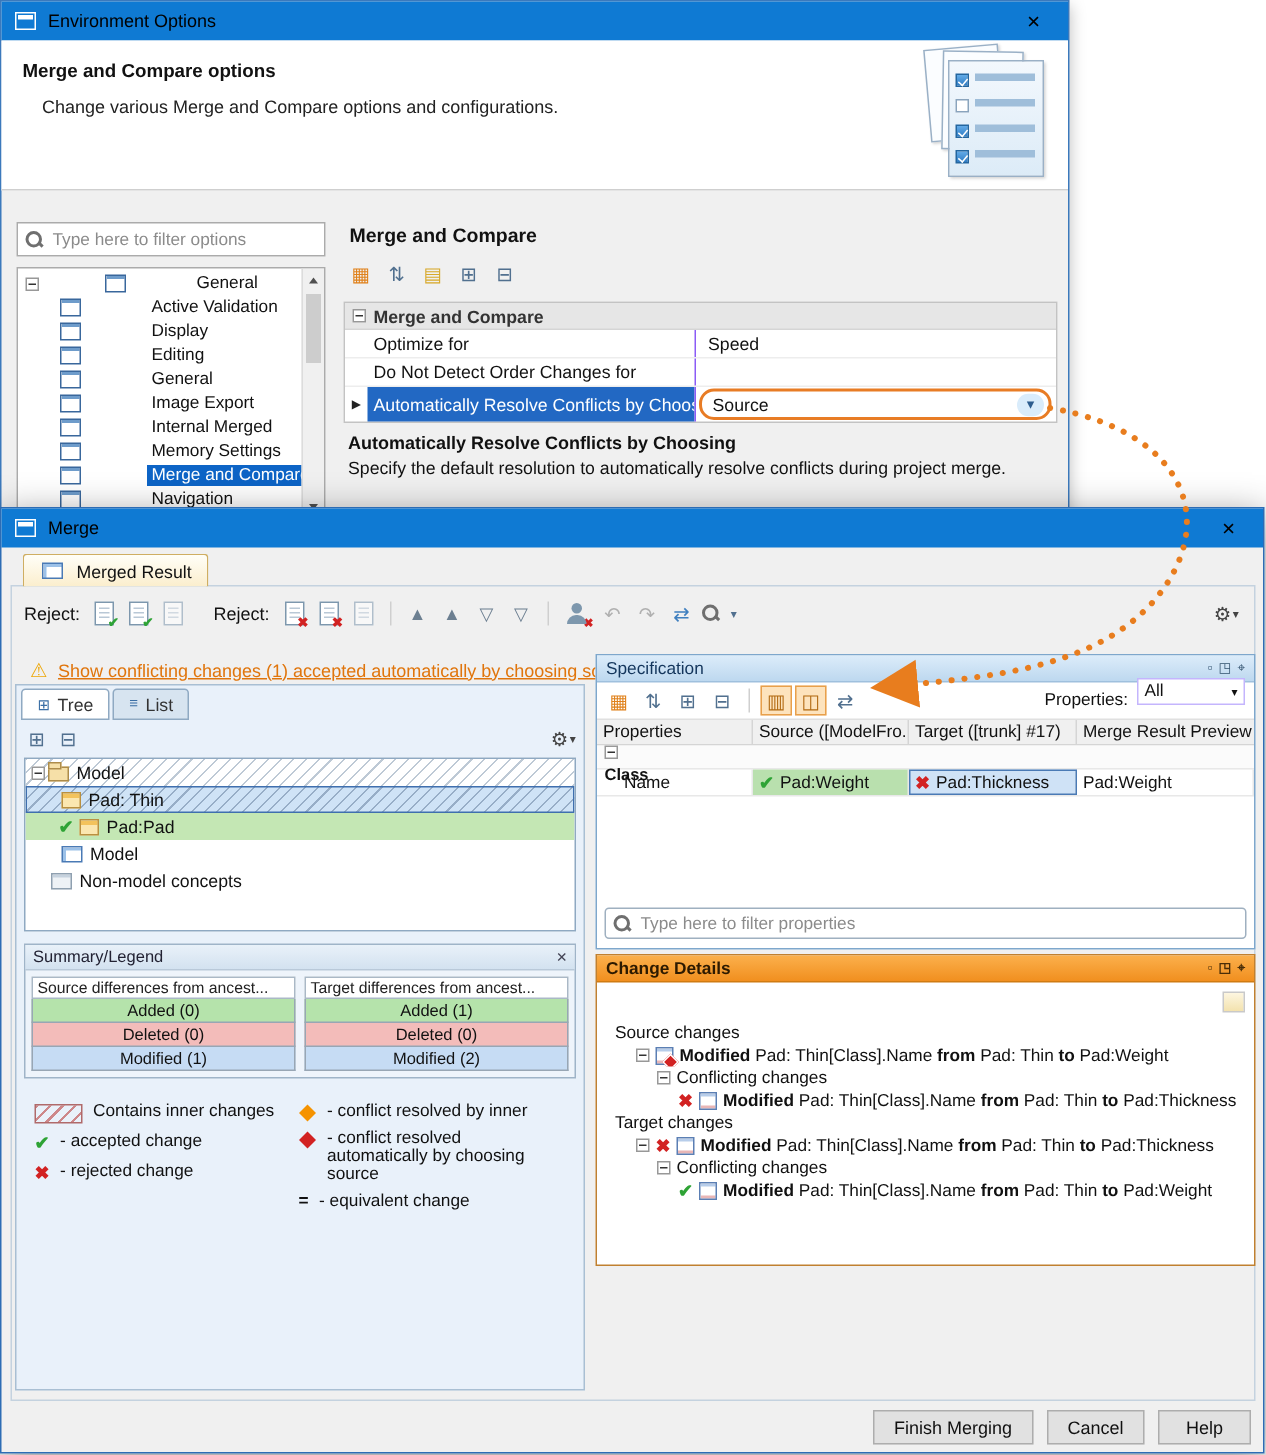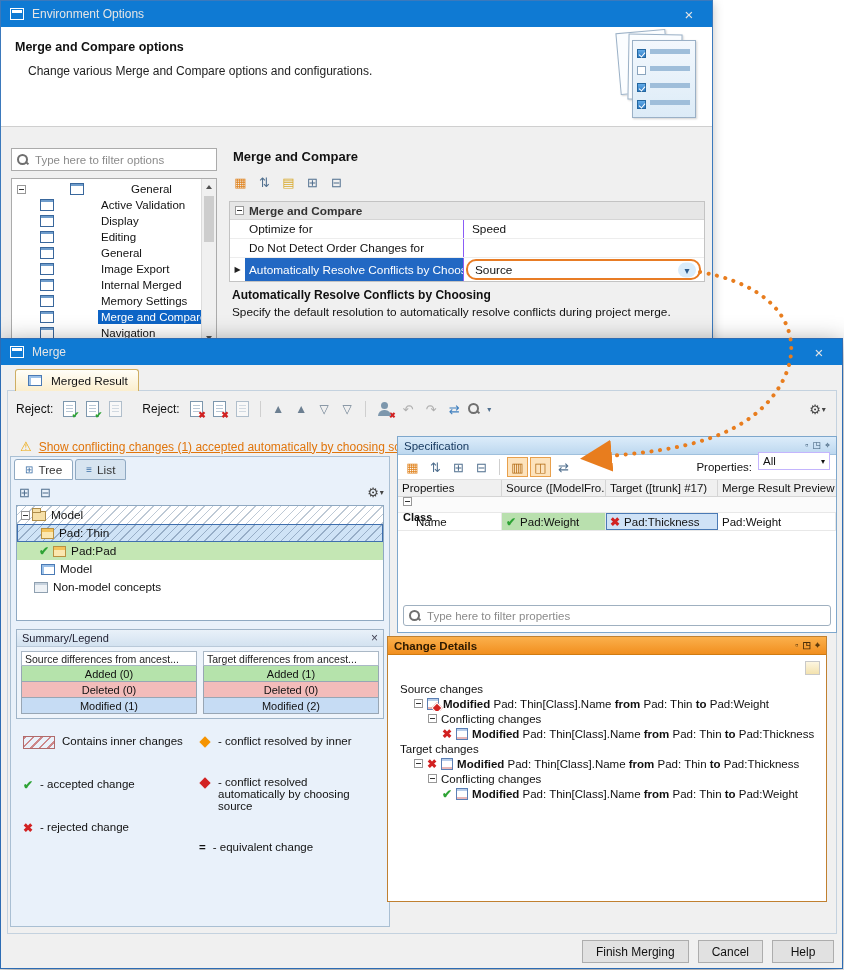--- a/index.html
+++ b/index.html
@@ -3,21 +3,21 @@
 <meta charset="utf-8">
 <style>
   * { box-sizing: border-box; margin: 0; padding: 0; }
   html,body { width:844px; height:970px; }
   body { position:relative; background:#fff; font-family:"Liberation Sans",sans-serif; font-size:12px; color:#111; overflow:hidden; }
 
   .dlg { position:absolute; background:#f0f0f0; }
   #env { left:0; top:0; width:713px; height:346px; border:1px solid #3b79bc; z-index:1; box-shadow:0 3px 10px rgba(0,0,0,.25); }
   #merge { left:0; top:338px; width:843px; height:631px; border:1px solid #2d6cb4; z-index:10; box-shadow:0 6px 24px rgba(0,0,0,.45); }
 
-  .titlebar { position:absolute; left:0; top:0; right:0; height:26px; background:#0f7ad3; color:#e5e5e5; display:flex; align-items:center; padding:0 9px; }
+  .titlebar { position:absolute; left:0; top:0; right:0; height:26px; background:#0f7ad3; color:#000000; display:flex; align-items:center; padding:0 9px; }
   .app-icon { width:14px; height:12px; border:1px solid #fff; margin-right:8px; position:relative; flex:none; }
   .app-icon::after { content:""; position:absolute; left:1px; top:1px; right:1px; height:3px; background:#fff; }
   .tb-title { font-size:12px; }
   .tb-close { margin-left:auto; width:28px; height:26px; display:flex; align-items:center; justify-content:center; font-size:15px; }
 
   
   .banner { position:absolute; left:0; top:26px; width:100%; height:100px; background:#fff; border-bottom:1px solid #cfcfcf; }
   .banner-title { position:absolute; left:14px; top:13px; font-weight:bold; font-size:12.5px; }
   .banner-desc { position:absolute; left:27px; top:37px; font-size:12px; color:#222; }
   .docs-art { position:absolute; right:14px; top:4px; width:100px; height:92px; }
@@ -124,21 +124,21 @@
   .sumbox { position:absolute; left:5px; top:172px; width:368px; background:#eef4fb; border:1px solid #9fb4c8; }
   .sum-header { height:17px; background:linear-gradient(#e9f1f9,#d3e2f0); display:flex; align-items:center; padding:0 5px; font-size:11px; color:#223; border-bottom:1px solid #b9c9d9; }
   .sum-close { margin-left:auto; font-size:12px; color:#445; line-height:1; }
   .sum-body { display:flex; gap:6px; padding:4px; }
   .sum-col { flex:1; }
   .sum-col-header { height:15px; font-size:10.5px; background:#fff; border:1px solid #aab8c6; display:flex; align-items:center; padding:0 3px; color:#222; overflow:hidden; white-space:nowrap; }
   .sum-row { height:16px; display:flex; align-items:center; justify-content:center; font-size:11px; border:1px solid #98a6b4; border-top:none; }
   .sum-row.added { background:#b5e3ab; } .sum-row.deleted { background:#f3bcba; } .sum-row.modified { background:#c6dcf4; }
 
   .legend { position:absolute; left:12px; top:278px; right:4px; display:flex; }
-  .lg-col { width:172px; display:flex; flex-direction:column; gap:29px; margin-right:4px; }
+  .lg-col { width:172px; display:flex; flex-direction:column; gap:6px; margin-right:4px; }
   .lg-row { display:flex; gap:7px; align-items:flex-start; font-size:11.5px; }
   .swatch { width:32px; height:13px; border:1px solid #b06a6a; background-image:repeating-linear-gradient(135deg, rgba(196,100,100,.75) 0 1.5px, transparent 1.5px 6px); flex:none; margin-top:1px; }
   .dmd { width:8px; height:8px; transform:rotate(45deg); margin:3px 2px 0 2px; flex:none; }
   .dmd.orange { background:#f59300; } .dmd.red { background:#d22222; }
   .eq { font-weight:bold; }
 
   .panel { position:absolute; background:#fff; }
   .spec { left:389px; top:45px; width:440px; height:197px; border:1px solid #7ea7cc; }
   .p-header { height:18px; display:flex; align-items:center; padding:0 6px; font-size:11.5px; gap:4px; }
   .spec .p-header { background:linear-gradient(#dcecfa,#bdd8ef); color:#14365c; border-bottom:1px solid #9fc0dd; }
@@ -149,21 +149,21 @@
   .st-hcell { display:flex; align-items:center; padding:0 4px; border-right:1px solid #d5d5d5; overflow:hidden; white-space:nowrap; }
   .w0 { width:104px; flex:none; } .w1 { width:104px; flex:none; } .w2 { width:112px; flex:none; } .w3 { flex:1; border-right:none; }
   .st-group { height:16px; display:flex; gap:5px; padding-left:5px; font-weight:bold; font-size:11px; background:#fbfbfb; border-bottom:1px solid #e8e8e8;flex-direction:column; }
   .st-row { display:flex; height:18px; border-bottom:1px solid #e8e8e8; font-size:11.5px; }
   .st-cell { display:flex; align-items:center; padding:0 4px; border-right:1px solid #e8e8e8; overflow:hidden; white-space:nowrap; gap:4px; }
   .st-cell.name { padding-left:18px; }
   .st-cell.src { background:#b9e0ae; }
   .st-cell.tgt { background:#cfe2f6; outline:1.5px solid #4a7ab5; outline-offset:-1.5px; }
   .spec-filter { position:absolute; left:5px; bottom:6px; width:428px; height:21px; border:1px solid #9fb0c0; border-radius:3px; background:#fff; display:flex; align-items:center; }
 
-  .details { left:379px; top:245px; width:440px; height:266px; border:1px solid #c08030; }
+  .details { left:389px; top:245px; width:440px; height:208px; border:1px solid #c08030; }
   .details .p-header { background:linear-gradient(#fbb04c,#f18f1f); color:#2d1a00; font-weight:bold; border-bottom:1px solid #d07b12; }
   .details .p-ctrl { color:#4a2e08; }
   .d-opt { position:absolute; right:6px; top:24px; width:15px; height:14px; border:1px solid #c9c9c9; background:linear-gradient(#fdf6e0,#f3e2ae); }
   .d-lines { position:absolute; left:6px; top:44px; right:4px; }
   .d-line { height:15px; display:flex; align-items:center; gap:4px; white-space:nowrap; overflow:hidden; font-size:11.5px; }
   .d-text { white-space:pre; }
   .d-text b { font-weight:bold; }
   .mod-icon { width:12px; height:12px; flex:none; background:#fff; border:1px solid #5b7fb4; box-shadow:inset 0 2px 0 #b7cdea, inset 0 -2px 0 #e8b6b6; position:relative; }
   .mod-icon.diamond::after { content:""; position:absolute; right:-3px; bottom:-3px; width:6px; height:6px; background:#d22222; transform:rotate(45deg); border:1px solid #fff; }
 

